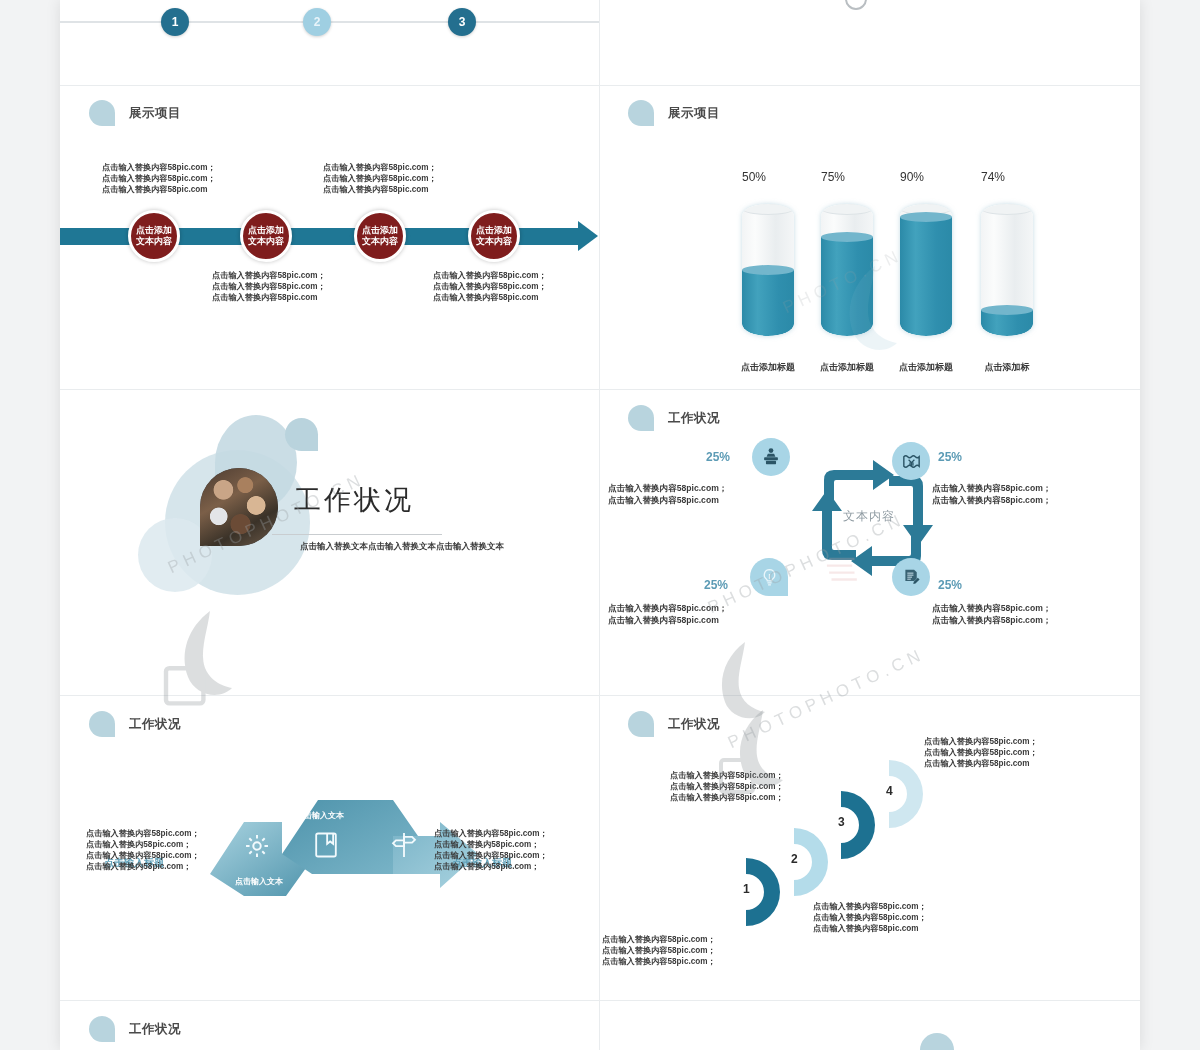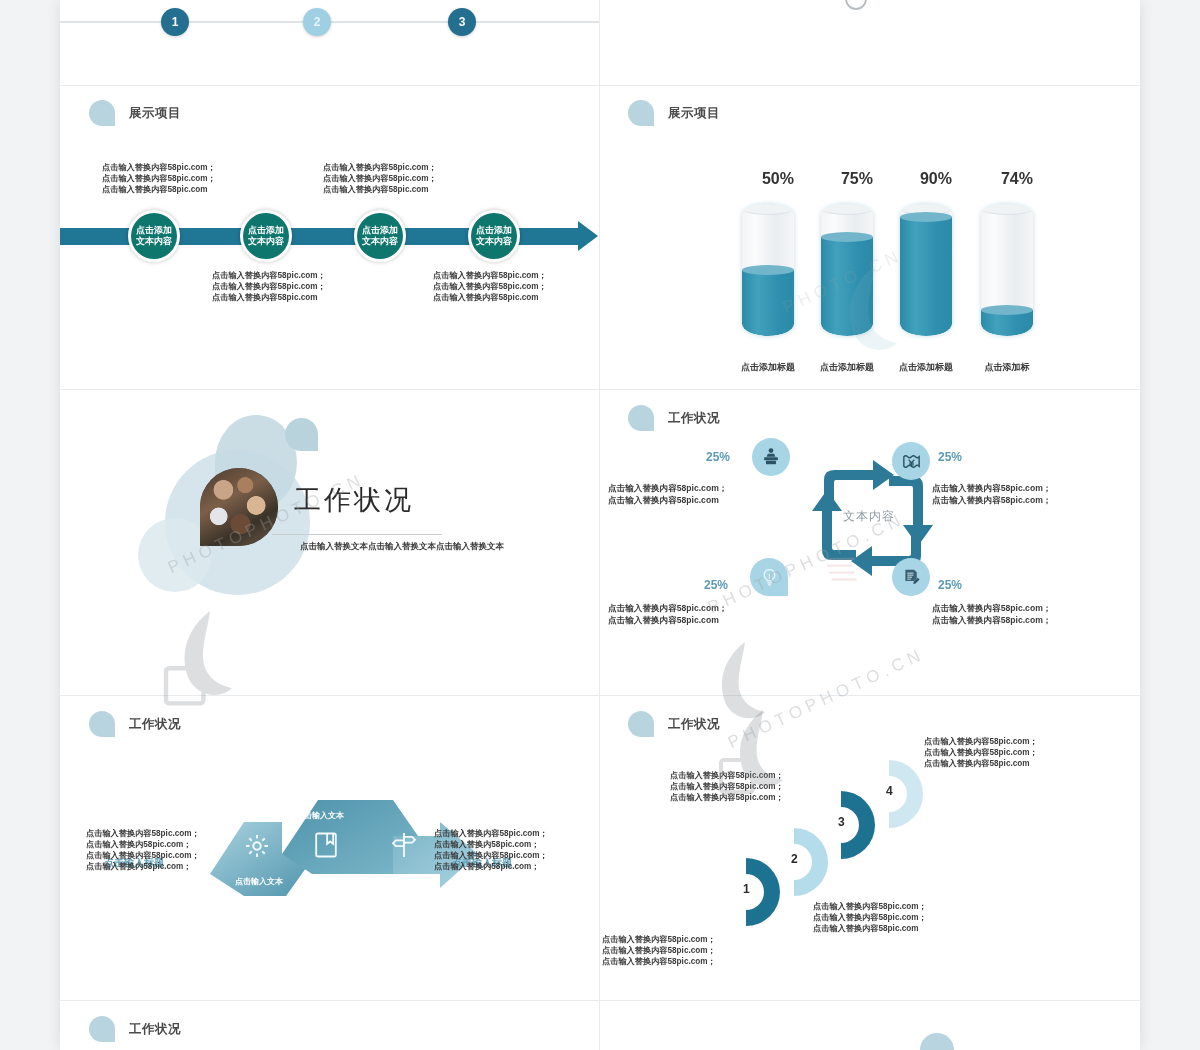--- a/index.html
+++ b/index.html
@@ -72,32 +72,32 @@
     position:absolute; height:17px; background:#1f7795;
   }
   .arrow-head {
     position:absolute; width:0; height:0;
     border-top:15px solid transparent;
     border-bottom:15px solid transparent;
     border-left:20px solid #1f7795;
   }
   .tl-circle {
     position:absolute; width:52px; height:52px; border-radius:50%;
-    background:#0f766e; border:3px solid #ffffff;
+    background:#7f1d1d; border:3px solid #ffffff;
     box-shadow:0 0 4px rgba(0,0,0,.25);
     color:#fff; font-size:9px; line-height:11.5px; font-weight:700;
     display:flex; flex-direction:column; align-items:center; justify-content:center;
     text-align:center;
   }
 
   
   .cyl-wrap { position:absolute; width:52px; }
   .cyl-pct {
-    position:absolute; width:100%; text-align:right; top:-34px;
-    font-size:16px; font-weight:700; color:#333;
+    position:absolute; width:100%; text-align:left; top:-34px;
+    font-size:12px; font-weight:400; color:#333;
   }
   .cyl {
     position:absolute; top:0; left:0; width:52px; height:132px;
     border-radius:26px/12px;
     background:linear-gradient(90deg,#f2f4f5 0%,#fbfcfc 25%,#e9edef 65%,#f4f6f7 100%);
     box-shadow:0 0 5px rgba(150,190,205,.55);
     overflow:hidden;
   }
   .cyl-fill {
     position:absolute; left:0; width:52px; bottom:0;

